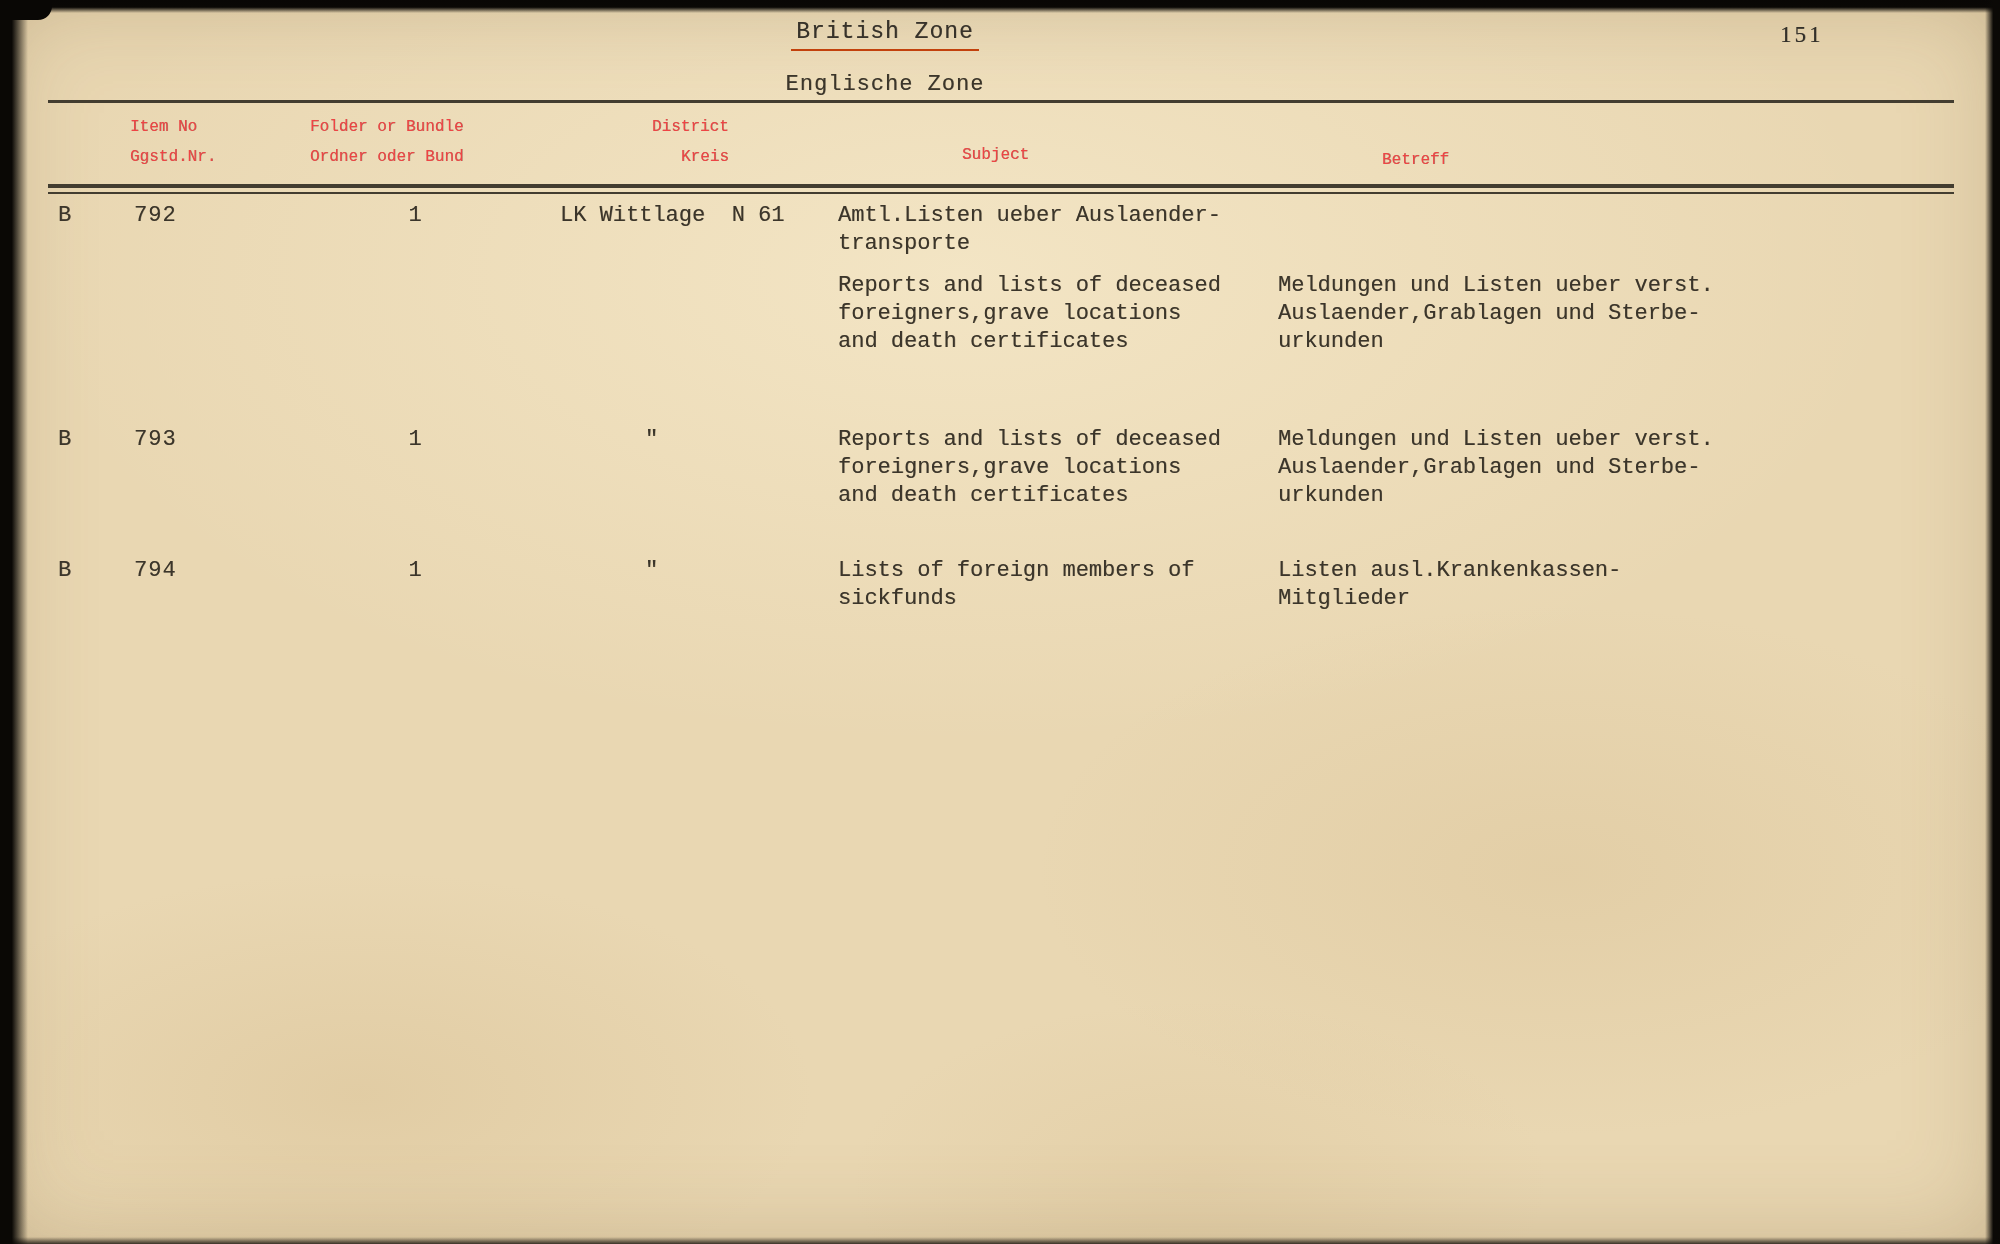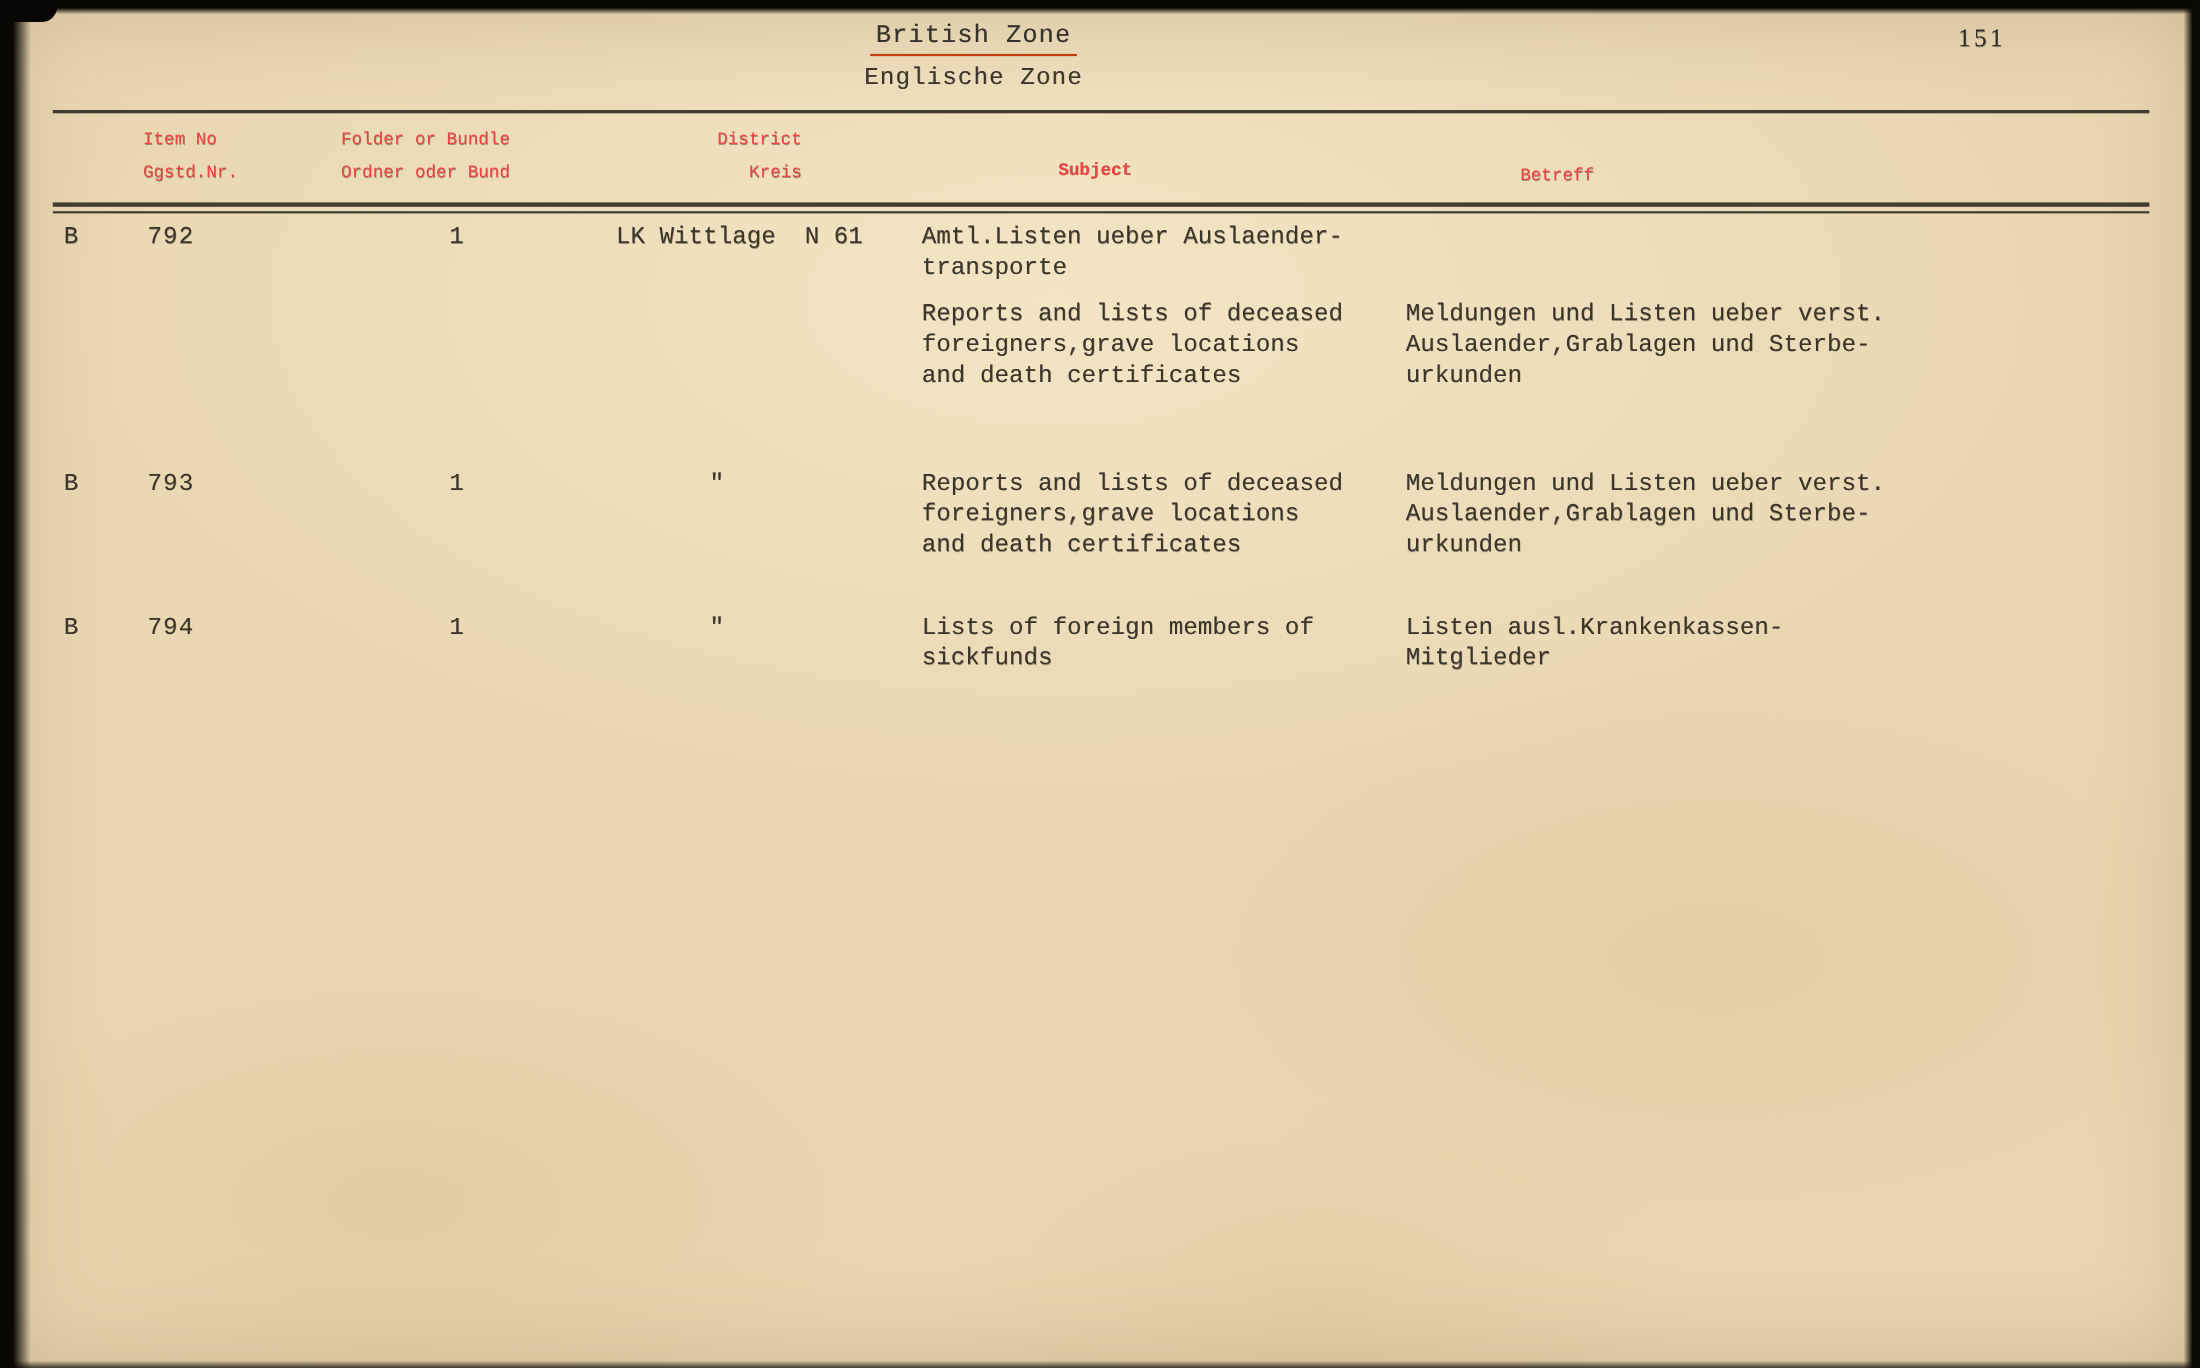--- a/index.html
+++ b/index.html
@@ -52,21 +52,21 @@
     display: inline-block;
     font-size: 23px; line-height: 28px; letter-spacing: 1px;
     color: #37322a;
     border-bottom: 2px solid #c2410c;
     padding: 0 5px 3px 5px;
     text-shadow: 0.4px 0.4px 0 rgba(55,50,42,0.5);
   }
   .subtitle {
     font-size: 22px; line-height: 26px; letter-spacing: 1px;
     color: #3b352a;
-    margin-top: 7px;
+    margin-top: 21px;
     text-shadow: 0.4px 0.4px 0 rgba(55,50,42,0.45);
   }
   .pagenum {
     position: absolute; left: 1780px; top: 22px;
     font-size: 23px; letter-spacing: 3px;
     color: #33302a;
     text-shadow: 0.4px 0.4px 0 rgba(51,48,42,0.5);
     font-family: Liberation Serif, serif;
   }
 
@@ -129,21 +129,21 @@
 <div class="pagenum">151</div>
 
 <div class="rule" style="top:100px; height:3px;"></div>
 
 <div class="hdr" style="left:130px; top:112px;">Item No
 Ggstd.Nr.</div>
 <div class="hdr" style="left:310px; top:112px;">Folder or Bundle
 Ordner oder Bund</div>
 <div class="hdr" style="left:652px; top:112px;">District</div>
 <div class="hdr" style="left:681px; top:142px;">Kreis</div>
-<div class="hdr" style="left:962px; top:140px;font-weight:bold;">Subject</div>
+<div class="hdr" style="left:962px; top:140px;">Subject</div>
 <div class="hdr" style="left:1382px; top:145px;">Betreff</div>
 
 <div class="rule" style="top:184px; height:4px;"></div>
 <div class="rule" style="top:192px; height:2px;"></div>
 
 <div class="row" style="top:202px;">
   <div class="cell prefix">B</div>
   <div class="cell item">792</div>
   <div class="cell folder">1</div>
   <div class="cell district">LK Wittlage  N 61</div>

